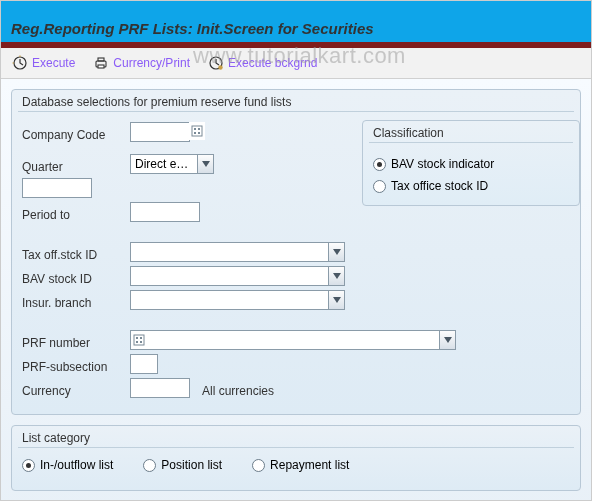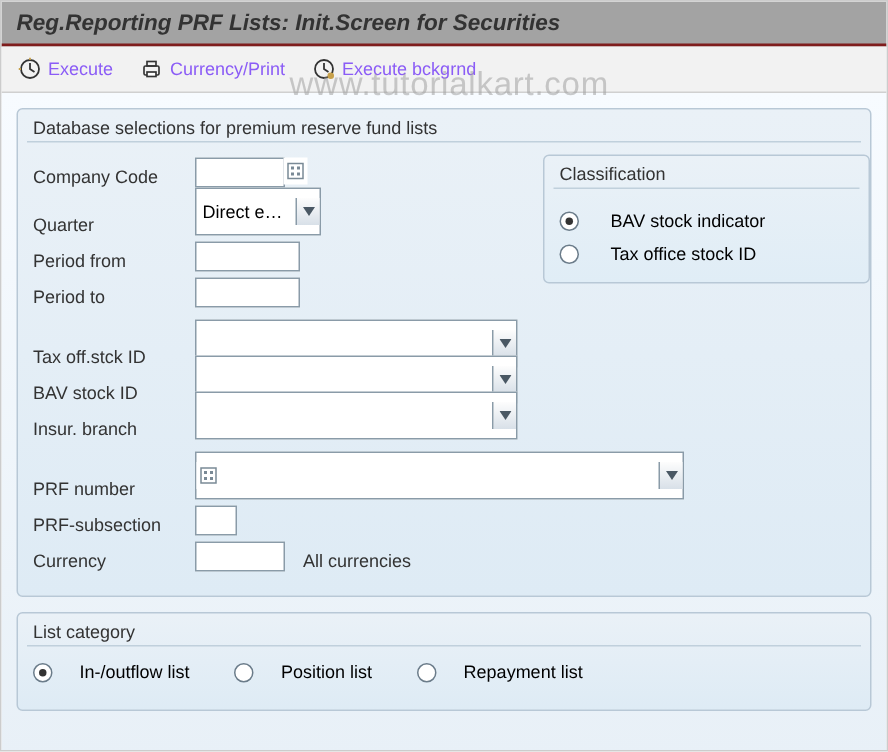--- a/index.html
+++ b/index.html
@@ -1,56 +1,56 @@
 <!DOCTYPE html>
 <html><head>
   <meta charset="utf-8">
   <style>
     * { box-sizing: border-box; margin: 0; padding: 0; font-family: Arial, Helvetica, sans-serif; font-size: 12px; }
     html, body { width: 592px; height: 501px; }
     body { background: #ffffff; position: relative; border: 1px solid #ccc; }
     
     .watermark { position: absolute; top: 42px; left: 192px; font-size: 22px; color: rgba(160,160,160,0.55); font-weight: normal; letter-spacing: 0.5px; z-index: 50; pointer-events: none; }
     
-    .titlebar { background: #a3a3a3; border-bottom: 2px solid #7f1d1d; padding: 6px 10px 5px 10px; }
+    .titlebar { background: #0ea5e9; border-bottom: 6px solid #7f1d1d; padding: 19px 10px 5px 10px; }
     .titlebar-text { font-weight: bold; font-style: italic; font-size: 15px; color: #333; }
     
     .toolbar { background: #f2f2f2; border-bottom: 1px solid #d0d0d0; padding: 4px 4px; display: flex; gap: 4px; }
     .tool-btn { display: flex; align-items: center; gap: 4px; padding: 2px 6px; cursor: pointer; background: #f2f2f2; border: 1px solid transparent; border-radius: 2px; }
     .tool-icon { width: 16px; height: 16px; display: inline-flex; align-items: center; justify-content: center; }
     .tool-label { color: #8b5cf6; }
     
     .content { padding: 10px 10px 0 10px; background: linear-gradient(to bottom, #f7fbff, #e8f0f7); height: calc(501px - 58px); }
     
     .panel { background: linear-gradient(to bottom, #eaf1f7, #deebf5); border: 1px solid #b8c8d6; border-radius: 4px; margin-bottom: 10px; padding: 0; position: relative; }
     .panel-title { font-size: 12px; color: #333; padding: 5px 10px 2px 10px; }
     .panel-hr { border: none; border-top: 1px solid #c0d0dc; margin: 0 6px 6px 6px; }
     .panel-body { padding: 0 10px 8px 10px; position: relative; }
     
     .row { display: flex; align-items: flex-end; height: 24px; }
     .label { width: 108px; color: #333; }
     
     .input-sm { width: 60px; height: 20px; border: 1px solid #8a9ba8; background: #fff; padding: 0 3px; }
     
-    .select { display: flex; align-items: center; border: 1px solid #8a9ba8; background: #fff; height: 32px; }
+    .select { display: flex; align-items: center; border: 1px solid #8a9ba8; background: #fff; height: 20px; }
     .select-text { flex: 1; padding: 0 4px; white-space: nowrap; overflow: hidden; text-overflow: ellipsis; }
     .select-arrow { width: 16px; height: 18px; background: linear-gradient(to bottom, #fdfdfd, #d8e0e8); border-left: 1px solid #8a9ba8; display:flex; align-items:center; justify-content:center; cursor: pointer; }
     .select-arrow svg { width: 8px; height: 6px; }
     
     .valuehelp { width: 16px; height: 18px; margin-left: -1px; background: #fff; display:flex; align-items:center; justify-content:center; }
     
     .inner-group { position: absolute; right: 0; top: 2px; width: 218px; background: linear-gradient(to bottom, #eaf1f7, #e0edf6); border: 1px solid #b8c8d6; border-radius: 4px; }
     .inner-group .panel-body { padding: 4px 10px 8px 10px; }
     
-    .radio-row { display: flex; align-items: center; height: 22px; gap: 21px; cursor: pointer; }
+    .radio-row { display: flex; align-items: center; height: 22px; gap: 5px; cursor: pointer; }
     .radio-circle { width: 13px; height: 13px; border-radius: 50%; border: 1px solid #6b7c8a; background: #fff; display:flex; align-items:center; justify-content:center; }
     .radio-dot { width: 5px; height: 5px; border-radius: 50%; background: #333; }
     
     .list-cat-row { display: flex; gap: 30px; padding: 4px 0 10px 0; }
-    .list-radio { display: flex; align-items: center; gap: 18px; cursor: pointer; }
+    .list-radio { display: flex; align-items: center; gap: 5px; cursor: pointer; }
     
     .spacer { height: 8px; }
     .side-text { margin-left: 12px; color: #333; }
     .input-xs { width: 28px; height: 20px; border: 1px solid #8a9ba8; background: #fff; padding: 0 3px; }
     .combo-wrap { display: flex; }
     
   </style>
 </head>
 <body>
 
@@ -140,21 +140,20 @@
         <div class="select" style="width:84px;">
           <span class="select-text">Direct en…</span>
           <span class="select-arrow">
               <svg viewBox="0 0 8 6">
                 <path d="M0 0 L8 0 L4 6 Z" fill="#4a5864"></path>
               </svg>
             </span>
         </div>
       </div>
       <div class="row">
-        <span class="label">Period from</span>
         <input class="input-sm" style="width: 70px;" value="">
       </div>
       <div class="row">
         <span class="label">Period to</span>
         <input class="input-sm" style="width: 70px;" value="">
       </div>
 
       <div class="spacer"></div>
         <div class="spacer"></div>
 

